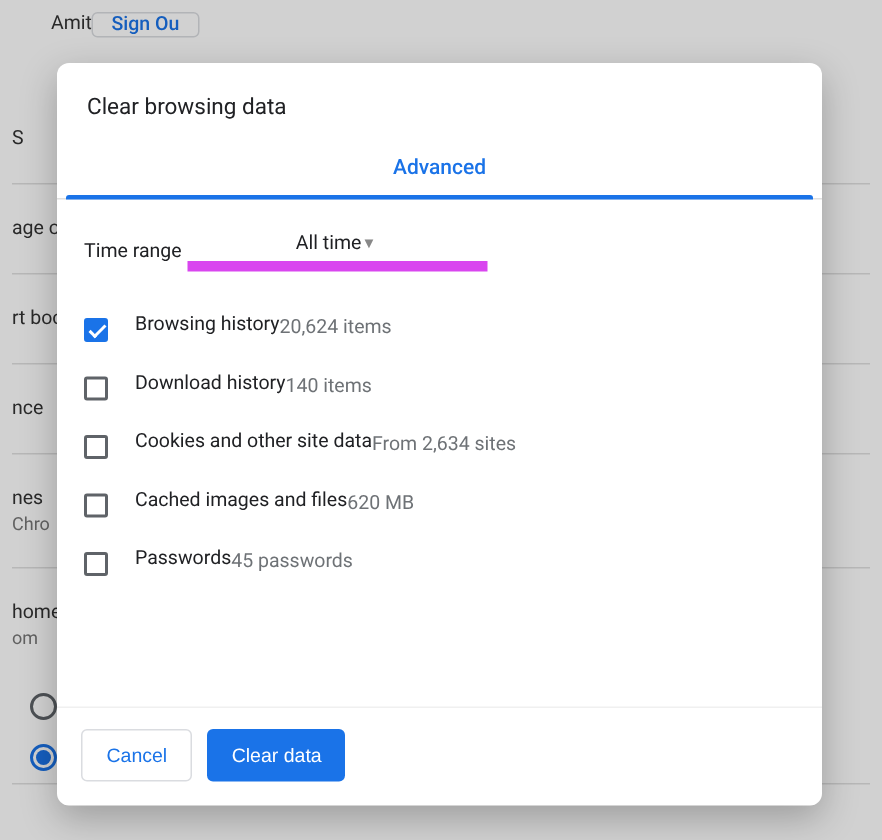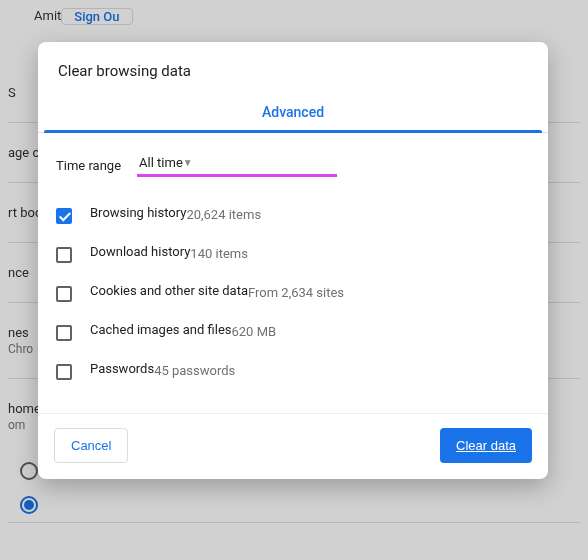--- a/index.html
+++ b/index.html
@@ -73,21 +73,21 @@
       border-radius: 50%;
       top: 2px; left: 2px;
     }
 
     
     .modal {
       position: absolute;
       left: 38px;
       top: 42px;
       width: 510px;
-      height: 437px;
+      height: 495px;
       background: #fff;
       border-radius: 8px;
       box-shadow: 0 8px 24px rgba(0,0,0,0.25);
       z-index: 10;
       display: flex;
       flex-direction: column;
     }
     .modal-title {
       font-size: 15px;
       color: #202124;
@@ -125,32 +125,32 @@
     }
     .scroll-area {
       position: absolute;
       inset: 0;
       overflow-y: hidden;
     }
     .timerange-row {
       display: flex;
       align-items: center;
       padding: 20px 18px 12px 18px;
-      gap: 16px;
+      gap: 4px;
     }
     .timerange-label {
       font-size: 13px;
       color: #202124;
     }
     .timerange-select {
       display: flex;
       align-items: center;
-      justify-content: flex-start;
+      justify-content: center;
       width: 200px;
-      border-bottom: 3px solid #d946ef;
+      border-bottom: 7px solid #d946ef;
       padding: 2px 4px 4px 2px;
       font-size: 13px;
       color: #202124;
       cursor: pointer;
     }
     .dropdown-arrow {
       color: #888;
       font-size: 10px;
     }
     .items {
@@ -184,42 +184,41 @@
       border: solid white;
       border-width: 0 2px 2px 0;
       transform: rotate(45deg);
     }
     .item-text { display: flex; flex-direction: row; }
     .item-title { font-size: 13px; color: #202124; }
     .item-sub { font-size: 13px; color: #6e7276; margin-top: 2px; }
     
     .modal-footer {
       display: flex;
-      justify-content: space-between;
+      justify-content: flex-start;
       gap: 10px;
       padding: 14px 16px 16px;
       border-top: 1px solid #f0f0f0;
     }
     .btn {
       font-size: 13px;
       font-weight: 500;
       padding: 9px 16px;
       border-radius: 4px;
       cursor: pointer;
       border: none;
     }
     .btn-cancel {
       background: #fff;
       color: #1a73e8;
       border: 1px solid #dadce0;
     }
     .btn-primary {
       background: #1a73e8;
       color: #fff;
-      text-decoration: underline;
     }
   </style>
 </head>
 <body>
 
 <div class="bg">
   <div class="bg-top">
     <span class="bg-name">Amit</span>
     <span class="bg-sign">Sign Ou</span>
   </div>

